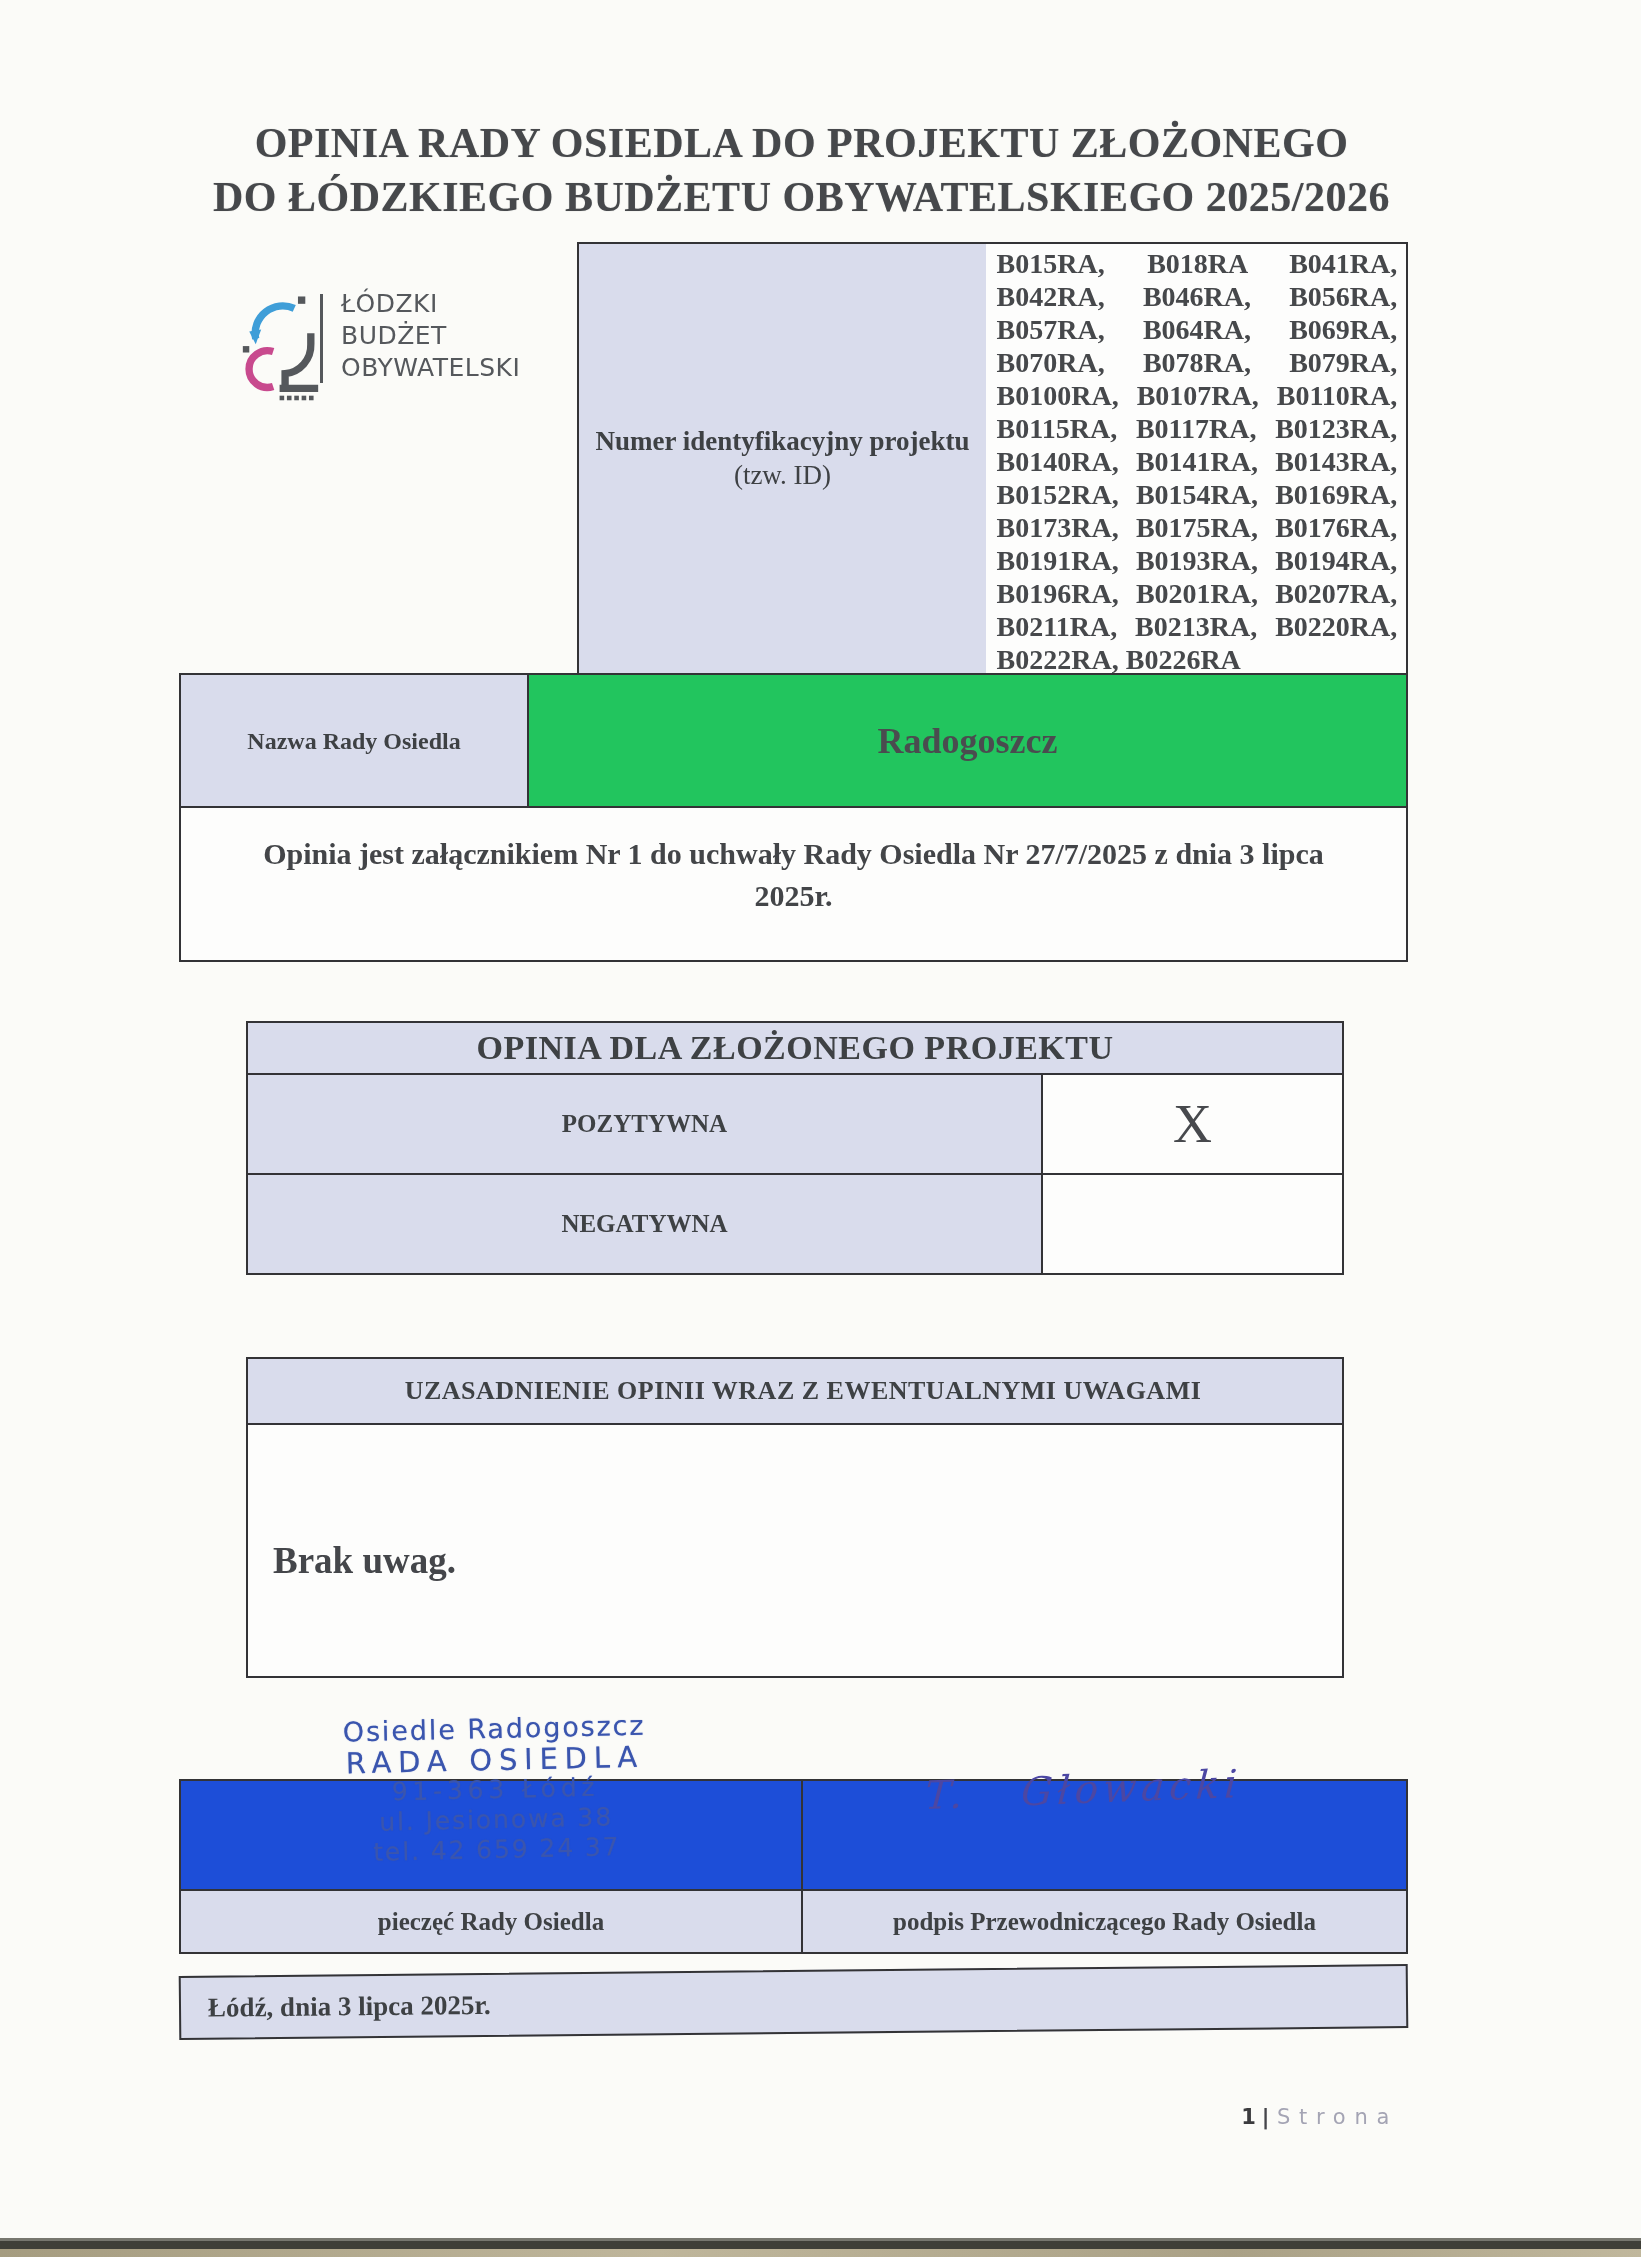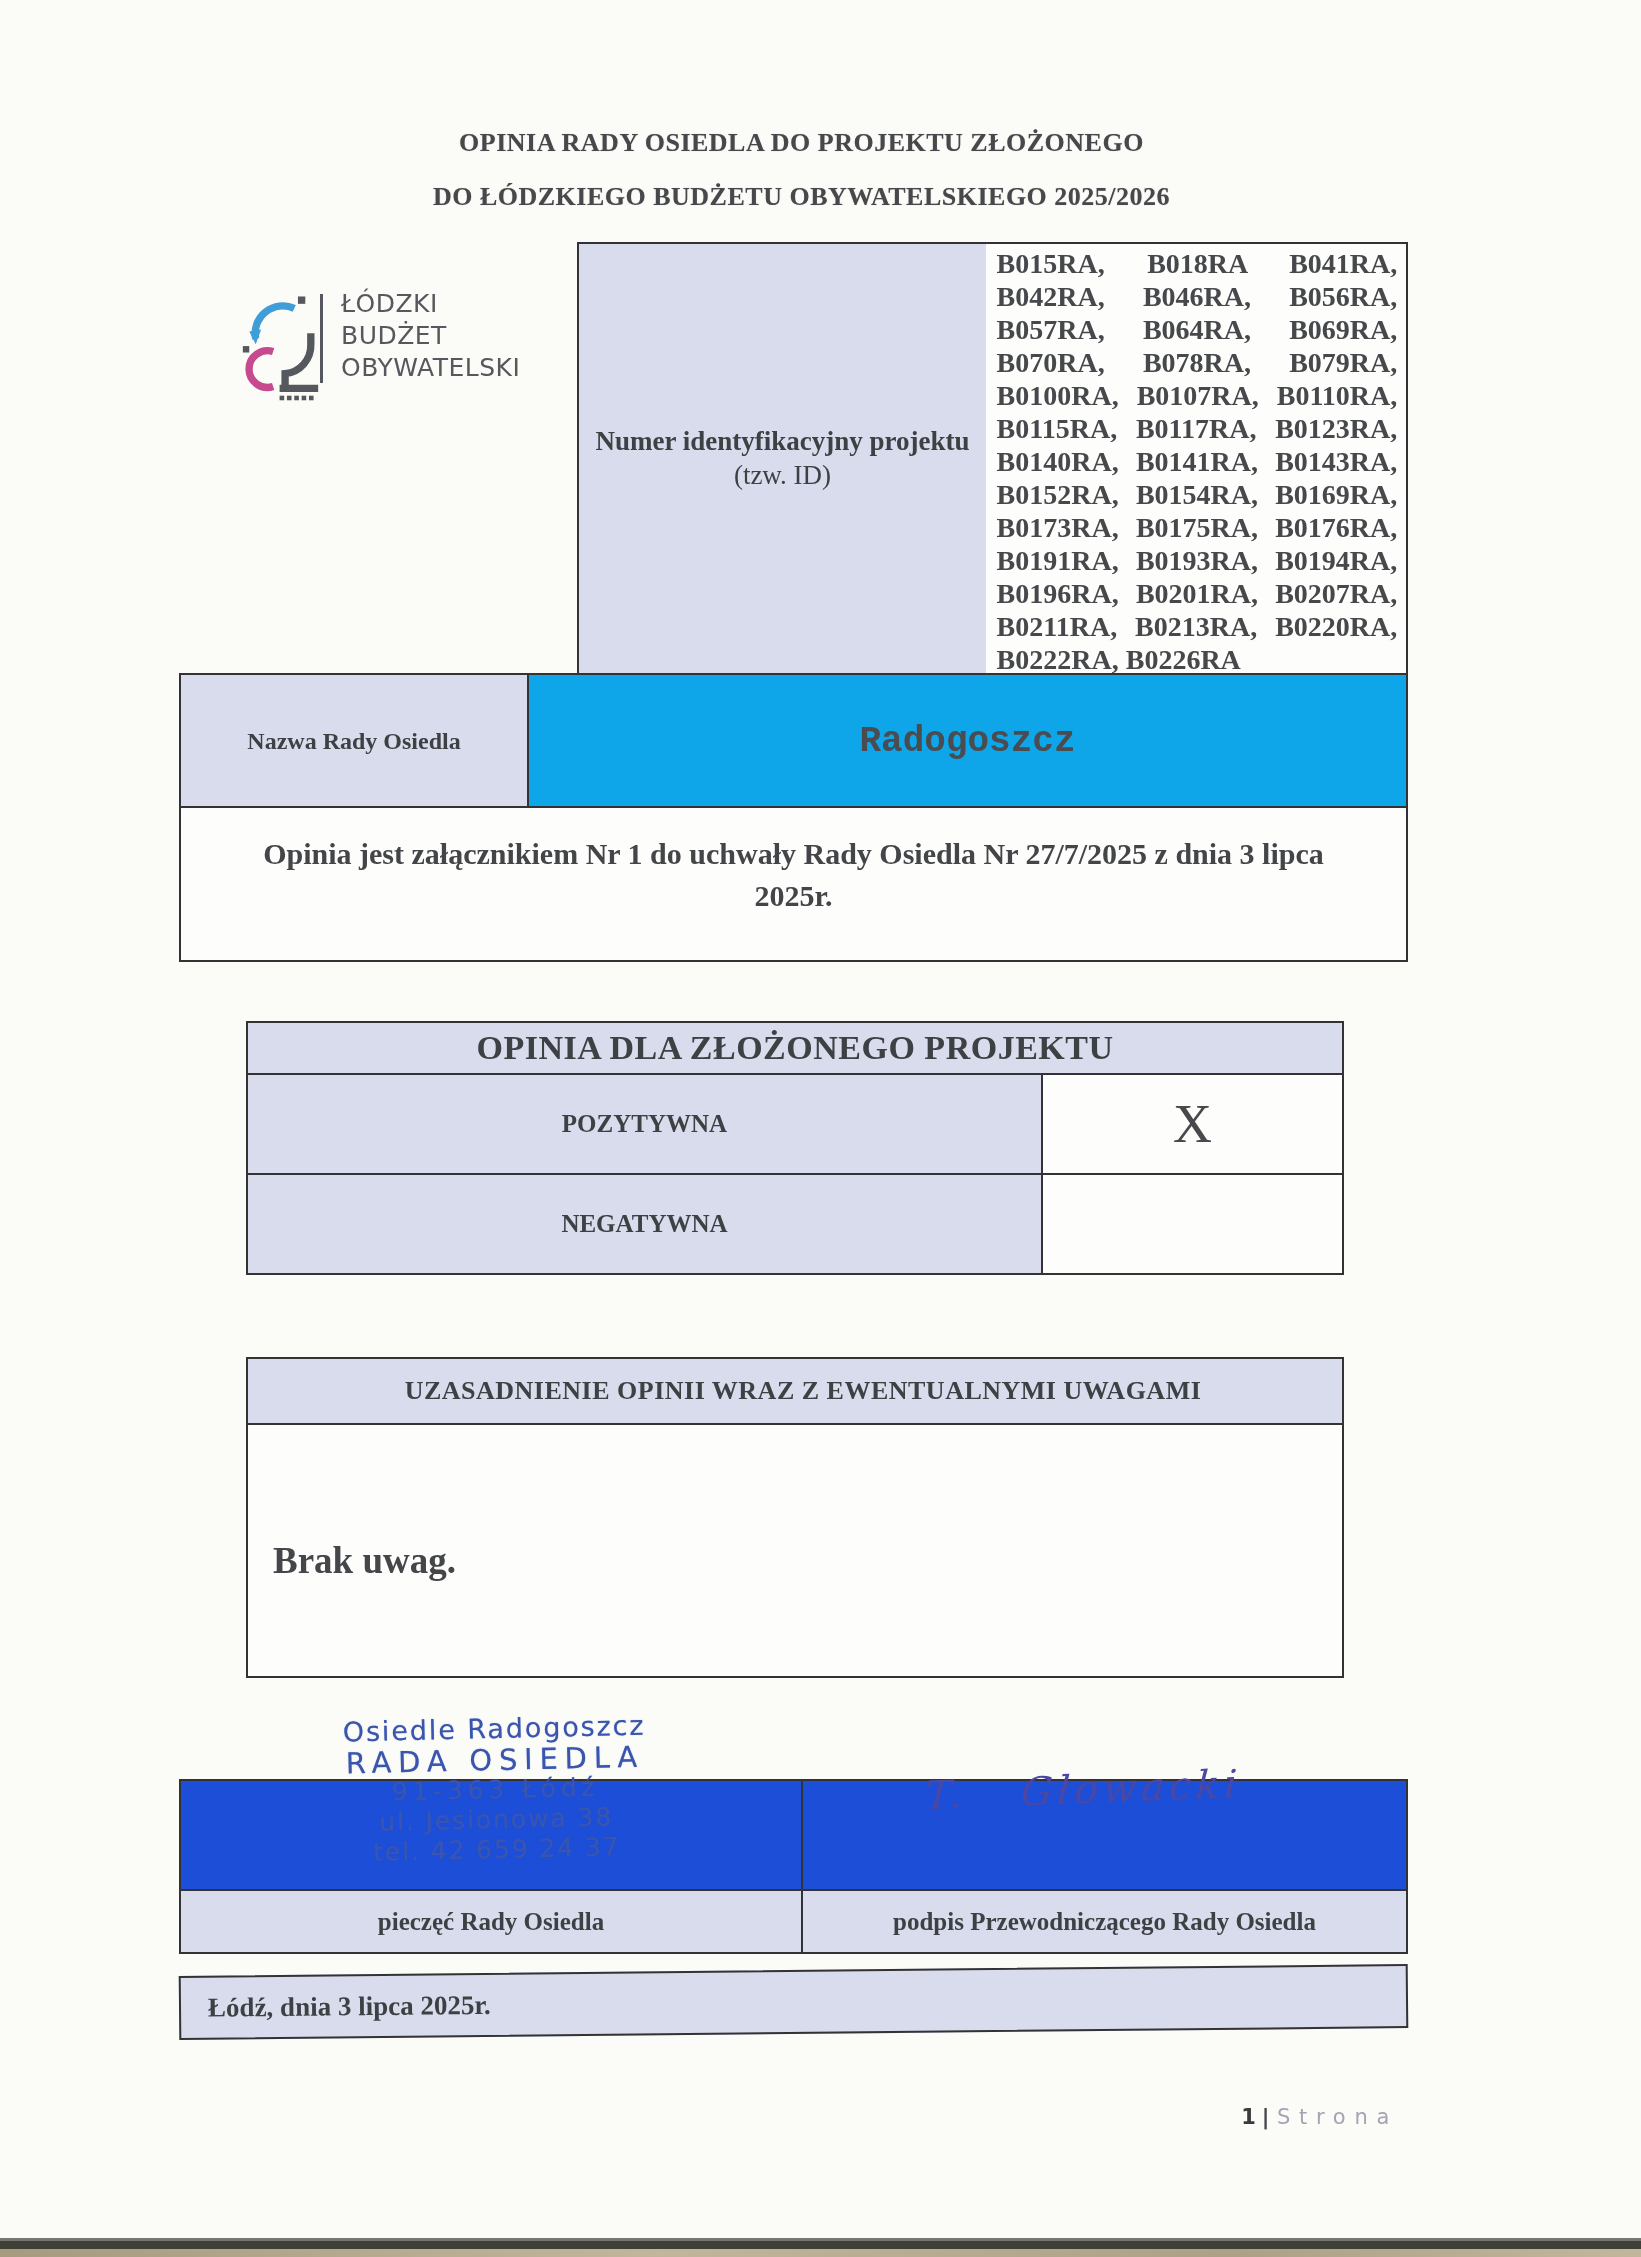--- a/index.html
+++ b/index.html
@@ -4,21 +4,21 @@
 <style>
   html,body { margin:0; padding:0; background:#e9e9e9; }
   .page {
     position:relative; width:1641px; height:2257px; margin:0 auto;
     background:#fbfbf8; overflow:hidden;
     font-family:"Liberation Serif", serif; color:#3e4144;
   }
   
   .title { position:absolute; top:116px; left:0; width:1603px; text-align:center; }
   .title div {
-    font-size:26px; font-weight:bold; line-height:54px; letter-spacing:0.5px;
+    font-size:42px; font-weight:bold; line-height:54px; letter-spacing:0.5px;
     color:#46484b; text-shadow:0 0 1px rgba(70,72,75,.35);
   }
   
   .logo { position:absolute; left:241px; top:286px; }
   .logo-icon { position:absolute; left:0; top:3.9px; }
   .logo-divider { position:absolute; left:79px; top:7.7px; width:2.9px; height:89px; background:#55585c; }
   .logo-text { position:absolute; left:100px; top:1.9px; font-family:"DejaVu Sans", sans-serif;
     font-size:25px; line-height:32px; color:#55585c; letter-spacing:0.5px; white-space:nowrap; }
   
   .cell-lav { background:#d9dcec; }
@@ -42,22 +42,22 @@
   
   .nazwa-row { position:absolute; left:179px; top:673px; width:1229px; height:136px;
     display:flex; box-sizing:border-box; }
   .nazwa-label {
     width:350px; box-sizing:border-box; border:2.9px solid #333336;
     display:flex; align-items:center; justify-content:center;
     font-size:24px; font-weight:bold;
   }
   .nazwa-value {
     flex:1; box-sizing:border-box; border:2.9px solid #333336; border-left:none;
-    background:#0ea5e9; display:flex; align-items:center; justify-content:center;
-    font-family:Liberation Mono, monospace; font-size:36px; font-weight:bold; color:#4a4c4f;
+    background:#22c55e; display:flex; align-items:center; justify-content:center;
+    font-family:Liberation Serif, serif; font-size:36px; font-weight:bold; color:#4a4c4f;
   }
   
   .attach-row {
     position:absolute; left:179px; top:806px; width:1229px; height:156px;
     box-sizing:border-box; border:2.9px solid #333336; background:#fdfdfc;
     padding:25px 41px 0 41px; text-align:center;
     font-size:30px; font-weight:bold; line-height:42px; color:#434548;
   }
   
   .opinion-table {

